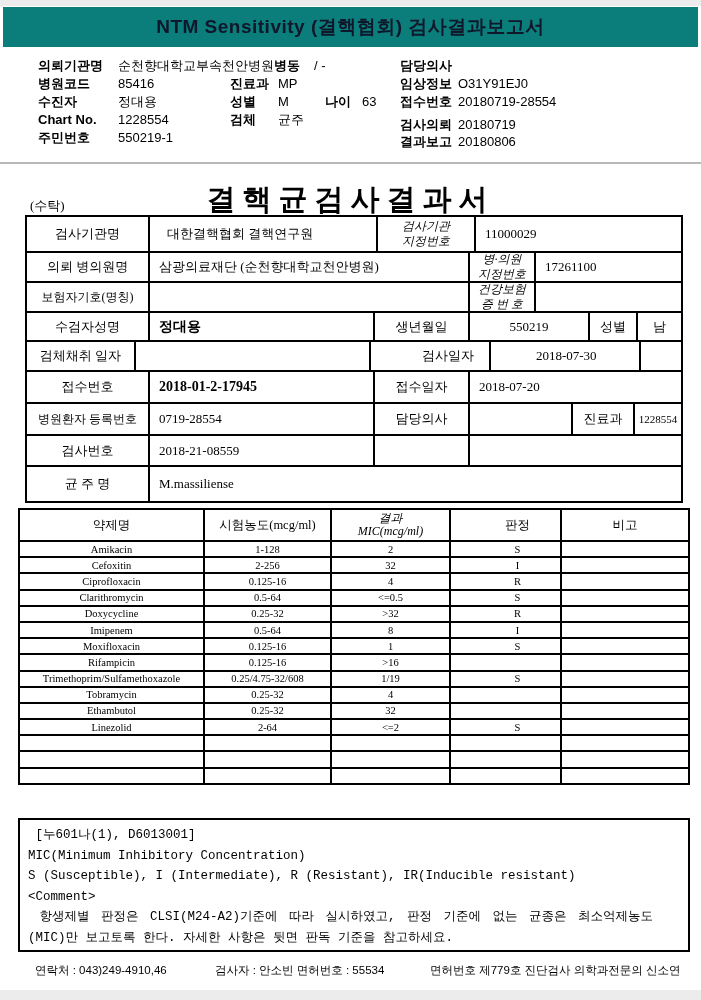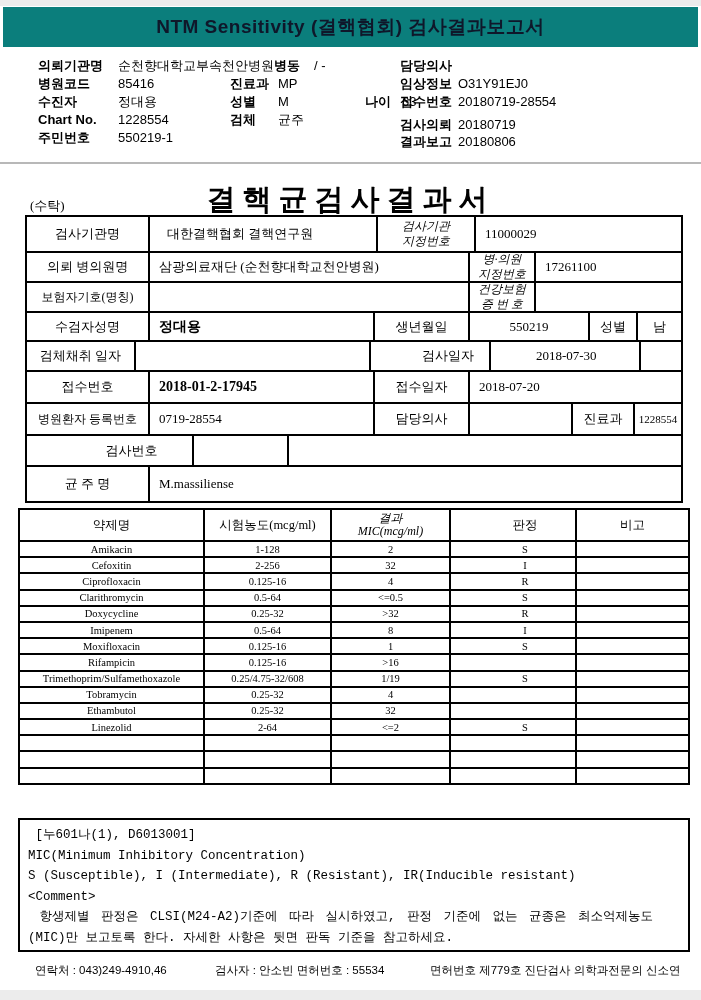--- a/index.html
+++ b/index.html
@@ -31,21 +31,21 @@
   .sm{font-size:12px;}
   .b{font-weight:bold;font-size:14px;}
   
   .drug-table{position:absolute;left:18px;top:508px;width:668px;border:2px solid #000;}
   .dt-head{display:flex;height:30px;border-bottom:2px solid #000;font-size:12.5px;}
   .dt-row{display:flex;height:14.2px;border-bottom:2px solid #000;font-size:10.5px;}
   .dt-row:last-child{border-bottom:none;}
   .dt-cell{border-right:2px solid #000;display:flex;flex-direction:column;align-items:center;
            justify-content:center;text-align:center;line-height:13px;box-sizing:border-box;overflow:hidden;}
   .dt-cell:last-child{border-right:none;flex:1;}
-  .c-name{width:185px;} .c-conc{width:127px;} .c-mic{width:119px;} .c-res{width:126px;padding-left:24px;}
+  .c-name{width:185px;} .c-conc{width:127px;} .c-mic{width:119px;} .c-res{width:111px;padding-left:24px;}
   
   .comment-box{position:absolute;left:18px;top:818px;width:672px;height:134px;border:2px solid #000;
                box-sizing:border-box;font-family:"Liberation Mono","DejaVu Sans Mono",monospace;
                font-size:12.5px;line-height:20.5px;padding:5px 8px;}
   .cb-line{white-space:pre-wrap;}
   .cb-justify{word-spacing:4px;}
   
   .foot{position:absolute;top:963px;font-family:"Liberation Sans",sans-serif;font-size:11.5px;white-space:nowrap;}
 </style>
 </head>
@@ -70,21 +70,21 @@
     <span class="lbl" style="width:80px;">병원코드</span>
     <span style="width:112px;">85416</span>
     <span class="lbl" style="width:48px;">진료과</span>
     <span>MP</span>
   </div>
   <div class="ph-row" style="left:38px;top:93px;">
     <span class="lbl" style="width:80px;">수진자</span>
     <span style="width:112px;">정대용</span>
     <span class="lbl" style="width:48px;">성별</span>
     <span style="width:47px;">M</span>
-    <span class="lbl" style="width:37px;margin-left:40px;">나이</span>
+    <span class="lbl" style="width:37px;">나이</span>
     <span>63</span>
   </div>
   <div class="ph-row" style="left:38px;top:111px;">
     <span class="lbl" style="width:80px;">Chart No.</span>
     <span style="width:112px;">1228554</span>
     <span class="lbl" style="width:48px;">검체</span>
     <span>균주</span>
   </div>
   <div class="ph-row" style="left:38px;top:129px;">
     <span class="lbl" style="width:80px;">주민번호</span>
@@ -161,22 +161,23 @@
       <div class="it-cell val">2018-07-20</div>
     </div>
     <div class="it-row" style="height:30px;">
       <div class="it-cell sm" style="width:123px;">병원환자 등록번호</div>
       <div class="it-cell val" style="width:225px;">0719-28554</div>
       <div class="it-cell" style="width:95px;">담당의사</div>
       <div class="it-cell" style="width:103px;"></div>
       <div class="it-cell" style="width:62px;">진료과</div>
       <div class="it-cell" style="font-size:11px;">1228554</div>
     </div>
-    <div class="it-row" style="height:29px;padding-left:44px;">
+    <div class="it-row" style="height:29px;">
       <div class="it-cell" style="width:123px;">검사번호</div>
+      <div class="it-cell val" style="width:225px;">2018-21-08559</div>
       <div class="it-cell" style="width:95px;"></div>
       <div class="it-cell"></div>
     </div>
     <div class="it-row" style="height:34px;">
       <div class="it-cell" style="width:123px;">균 주 명</div>
       <div class="it-cell val">M.massiliense</div>
     </div>
   </div>
 
   <div class="drug-table">

